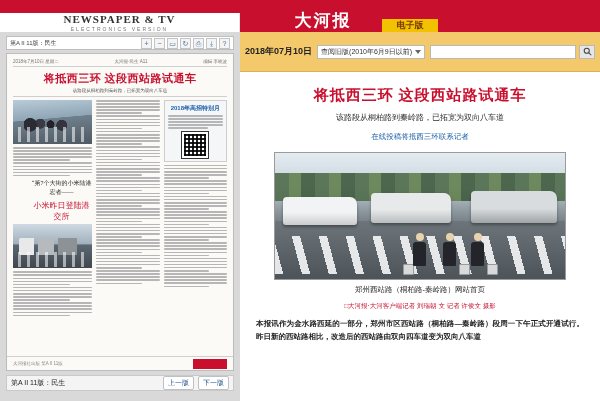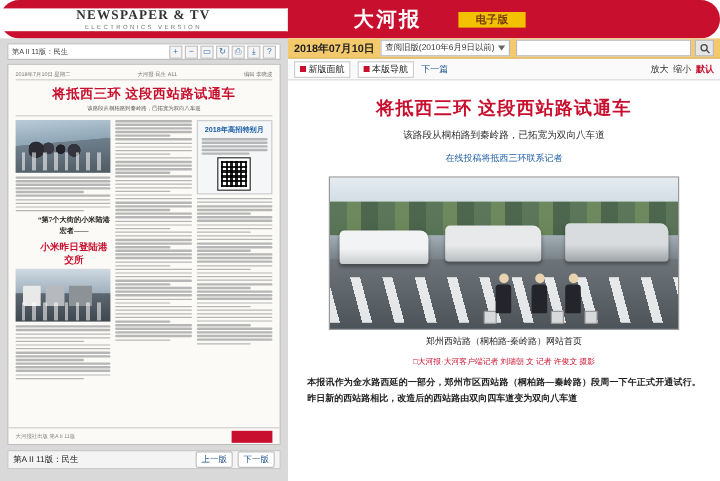--- a/index.html
+++ b/index.html
@@ -9,21 +9,21 @@
     font-family: "Liberation Sans", sans-serif;
     background: #ffffff;
     overflow: hidden;
     position: relative;
   }
 
   
   .top-bar {
     position: absolute; left: 0; top: 0; width: 600px; height: 32px;
     background: #c8102e;
-    display: flex; align-items: center; border-radius: 16px;
+    display: flex; align-items: flex-end;
   }
   .masthead-left {
     width: 240px; background: #ffffff;
     display: flex; flex-direction: column; align-items: center; justify-content: center;
     border-right: 1px solid #e4e4e4;
   }
   .masthead-title {
     font-family: "Liberation Serif", serif;
     font-size: 11px; letter-spacing: 1px; color: #333; font-weight: bold;
     line-height: 12px;
@@ -130,21 +130,21 @@
     border-radius: 2px;
   }
 
   .np-text-lines { margin-bottom: 3px; }
   .np-text-lines div {
     height: 1.5px; background: #b6b6b6; margin-bottom: 1.6px; border-radius: 1px;
   }
   .np-text-lines div:nth-child(5n) { width: 72%; }
 
   .np-sub-headline {
-    font-size: 6px; color: #222; font-weight: bold; text-align: center;
+    font-size: 6px; color: #222; font-weight: normal; text-align: center;
     margin: 3px 0 2px 18px; font-family: "Liberation Serif", serif;
   }
   .np-sub-headline.red { color: #c8102e; font-size: 8px; }
 
   .np-box {
     border: 1px solid #cdcdcd; background: #f4f6f8; padding: 3px; margin-bottom: 3px;
   }
   .np-box-title {
     font-size: 6px; color: #1c5fa8; font-weight: bold; text-align: center; margin-bottom: 2px;
   }
@@ -176,21 +176,21 @@
     font-size: 7px; color: #1a4f8a; border: 1px solid #c0c0c0; background: #fff;
     padding: 1px 4px; cursor: pointer; border-radius: 2px;
   }
 
   
   .right-pane {
     position: absolute; left: 240px; top: 32px; width: 360px; height: 369px;
     background: #ffffff;
   }
   .date-bar {
-    height: 17px; background: #f3c96b;
+    height: 40px; background: #f3c96b;
     display: flex; align-items: center; padding: 0 5px; gap: 5px;
     border-bottom: 1px solid #d9b254;
   }
   .date-bar .date-text { font-size: 9px; color: #222; font-weight: bold; }
   .select-box {
     background: #ffffff; border: 1px solid #b9b9b9; height: 14px;
     font-size: 7px; color: #333; display: flex; align-items: center;
     padding: 0 3px; gap: 3px; cursor: pointer;
   }
   .caret { width: 0; height: 0; border-left: 3px solid transparent; border-right: 3px solid transparent; border-top: 4px solid #666; }
@@ -504,37 +504,20 @@
       <input class="search-input" type="text" placeholder="" style="">
       <span class="search-btn">
         <svg width="9" height="9" viewBox="0 0 12 12" aria-hidden="true">
           <circle cx="5" cy="5" r="3.4" fill="none" stroke="#444" stroke-width="1.4"></circle>
           <line x1="7.6" y1="7.6" x2="11" y2="11" stroke="#444" stroke-width="1.4"></line>
         </svg>
       </span>
     </span>
   </div>
 
-  <div class="sec-bar">
-    <span class="sec-btn">
-      <span class="sq"></span>
-      <span>新版面航</span>
-    </span>
-    <span class="sec-btn">
-      <span class="sq"></span>
-      <span>本版导航</span>
-    </span>
-    <span class="sec-link">下一篇</span>
-    <span class="sec-spacer"></span>
-    <span class="zoom-group">
-      <span class="zoom-item">放大</span>
-      <span class="zoom-item">缩小</span>
-      <span class="zoom-item active">默认</span>
-    </span>
-  </div>
 
   <div class="article">
     <div class="art-title">将抵西三环 这段西站路试通车</div>
     <div class="art-sub">该路段从桐柏路到秦岭路，已拓宽为双向八车道</div>
 
     <div class="art-links">
       <span>在线投稿</span>
       <span>将抵西三环</span>
       <span>联系记者</span>
     </div>

